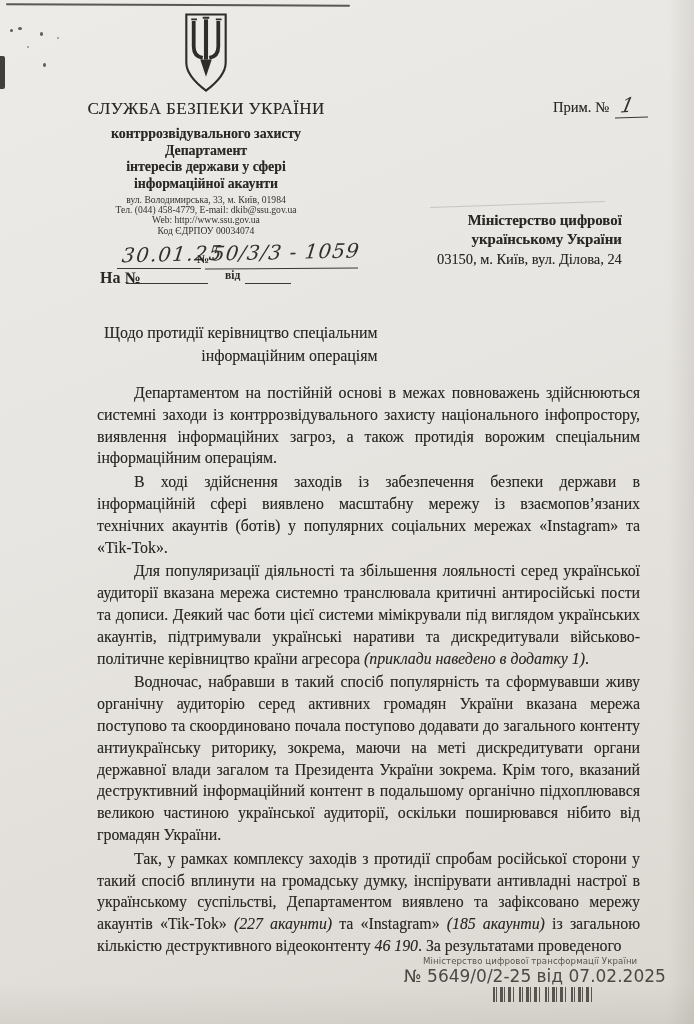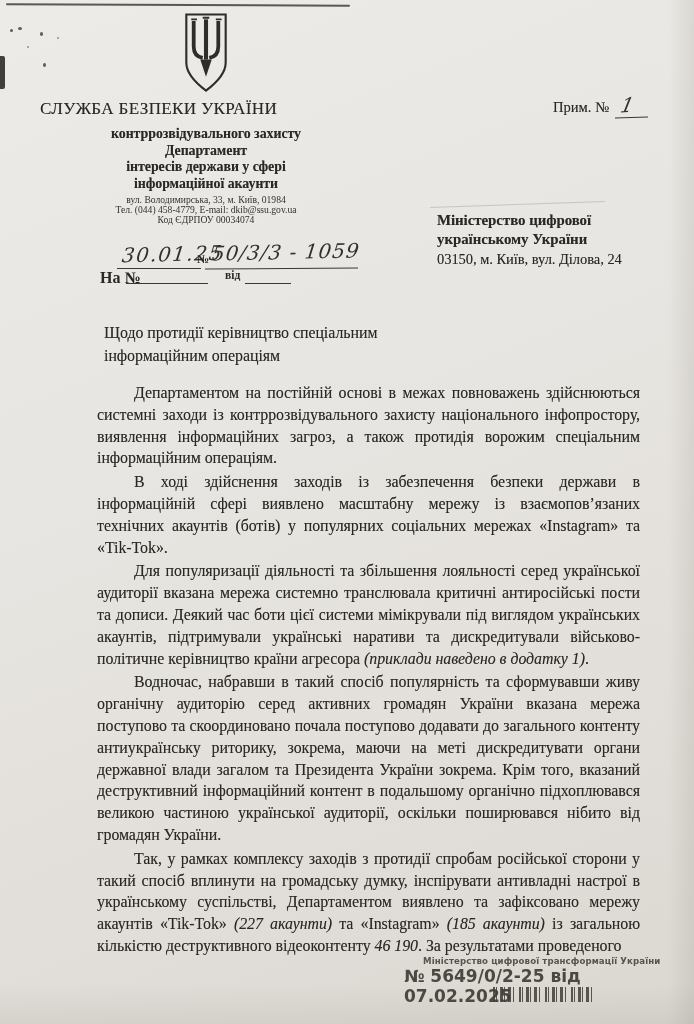--- a/index.html
+++ b/index.html
@@ -3,31 +3,31 @@
 <meta charset="utf-8">
 <style>
   html,body{margin:0;padding:0;background:#8a8885;}
   .page{
     position:relative;width:694px;height:1024px;overflow:hidden;
     background:linear-gradient(158deg,#edebe7 0%,#e8e6e2 38%,#e2dfda 72%,#dbd8d2 100%);
     font-family:"Liberation Serif","DejaVu Serif",serif;
     color:#2a2824;
   }
   .abs{position:absolute;}
-  .soft{text-shadow:0.2px 0.2px 0.6px rgba(64,60,54,0.45);}
+  .soft{text-shadow:0.2px 0.2px 0.6px rgba(64,60,54,0.45);text-align:right;}
 
   
   .scanline-top{left:6px;top:4px;width:344px;height:2px;background:#35332f;opacity:.8;transform:rotate(.25deg);border-radius:1px;}
   .edge-strip{left:0;top:56px;width:5px;height:33px;background:#23211e;opacity:.85;border-radius:0 2px 2px 0;}
   .speck{background:#3a3732;border-radius:50%;opacity:.8;}
   .crease{left:430px;top:204px;width:175px;height:1px;background:rgba(125,118,106,.3);transform:rotate(-2deg);}
   .rshade{right:0;top:0;width:26px;height:1024px;background:linear-gradient(90deg,rgba(120,114,104,0) 0%,rgba(120,114,104,.14) 100%);}
   .bshade{left:0;bottom:0;width:694px;height:40px;background:linear-gradient(180deg,rgba(115,110,100,0) 0%,rgba(115,110,100,.10) 100%);}
   .emblem{left:183px;top:12px;}
-  .org-name{left:40px;top:99px;width:332px;text-align:left;font-size:17px;letter-spacing:.4px;}
+  .org-name{left:40px;top:99px;width:332px;text-align:center;font-size:17px;letter-spacing:.4px;}
   .dept{left:40px;top:126px;width:332px;text-align:center;font-weight:bold;font-size:13.8px;line-height:16.6px;}
   .contacts{left:40px;top:195px;width:332px;text-align:center;font-size:9.6px;line-height:10.2px;color:#33312d;}
 
   
   .hand{font-style:italic;color:#32302c;font-family:"DejaVu Serif",serif;}
   .hw-date{left:122px;top:242px;font-size:20px;letter-spacing:1.5px;transform:rotate(-1.5deg) skewX(-8deg);}
   .hw-no{left:212px;top:240px;font-size:20px;letter-spacing:1px;transform:rotate(-1.2deg) skewX(-8deg);}
   .form-no{left:197px;top:252px;font-size:12px;font-weight:bold;}
   .uline{height:1.4px;background:#3a3833;}
   .ul-date{left:117px;top:268px;width:84px;}
@@ -44,21 +44,21 @@
   .recipient{left:437px;top:211px;font-size:14.8px;line-height:19px;font-weight:bold;}
   .recipient .addr{font-weight:normal;font-size:14.4px;margin-top:1px;}
 
   
   .subject{left:104px;top:321px;font-size:15.8px;line-height:23px;}
   .bodytext{left:97px;top:382px;width:543px;font-size:15.8px;line-height:21.8px;text-align:justify;}
   .bodytext p{margin:0 0 2px 0;text-indent:37px;}
   .it{font-style:italic;}
 
   
-  .stamp{font-family:"DejaVu Sans","Liberation Sans",sans-serif;color:#57544e;font-weight:bold;}
+  .stamp{font-family:"DejaVu Sans","Liberation Sans",sans-serif;color:#57544e;font-weight:normal;}
   .stamp-l1{left:423px;top:956px;font-size:8.6px;letter-spacing:.1px;}
   .stamp-l2{left:404px;top:966px;font-size:17px;color:#4c4944;}
   .barcode{left:493px;top:987px;width:104px;height:15px;opacity:.85;
     background:repeating-linear-gradient(90deg,
       #413e39 0 2px,transparent 2px 3px,
       #413e39 3px 4px,transparent 4px 7px,
       #413e39 7px 10px,transparent 10px 11px,
       #413e39 11px 12px,transparent 12px 15px,
       #413e39 15px 18px,transparent 18px 20px,
       #413e39 20px 21px,transparent 21px 26px);}
@@ -94,20 +94,21 @@
   <div class="abs org-name soft">СЛУЖБА БЕЗПЕКИ УКРАЇНИ</div>
   <div class="abs dept soft">
     <div>контррозвідувального захисту</div>
     <div>Департамент</div>
     <div>інтересів держави у сфері</div>
     <div>інформаційної акаунти</div>
   </div>
   <div class="abs contacts">
     <div>вул. Володимирська, 33, м. Київ, 01984</div>
     <div>Тел. (044) 458-4779, E-mail: dkib@ssu.gov.ua</div>
+    <div>Web: http://www.ssu.gov.ua</div>
     <div>Код ЄДРПОУ 00034074</div>
   </div>
 
   <div class="abs hand hw-date">30.01.25</div>
   <div class="abs form-no">№</div>
   <div class="abs hand hw-no">50/3/3 - 1059</div>
   <div class="abs uline ul-date"></div>
   <div class="abs uline ul-no"></div>
   <div class="abs na-label">На №</div>
   <div class="abs uline ul-na"></div>

